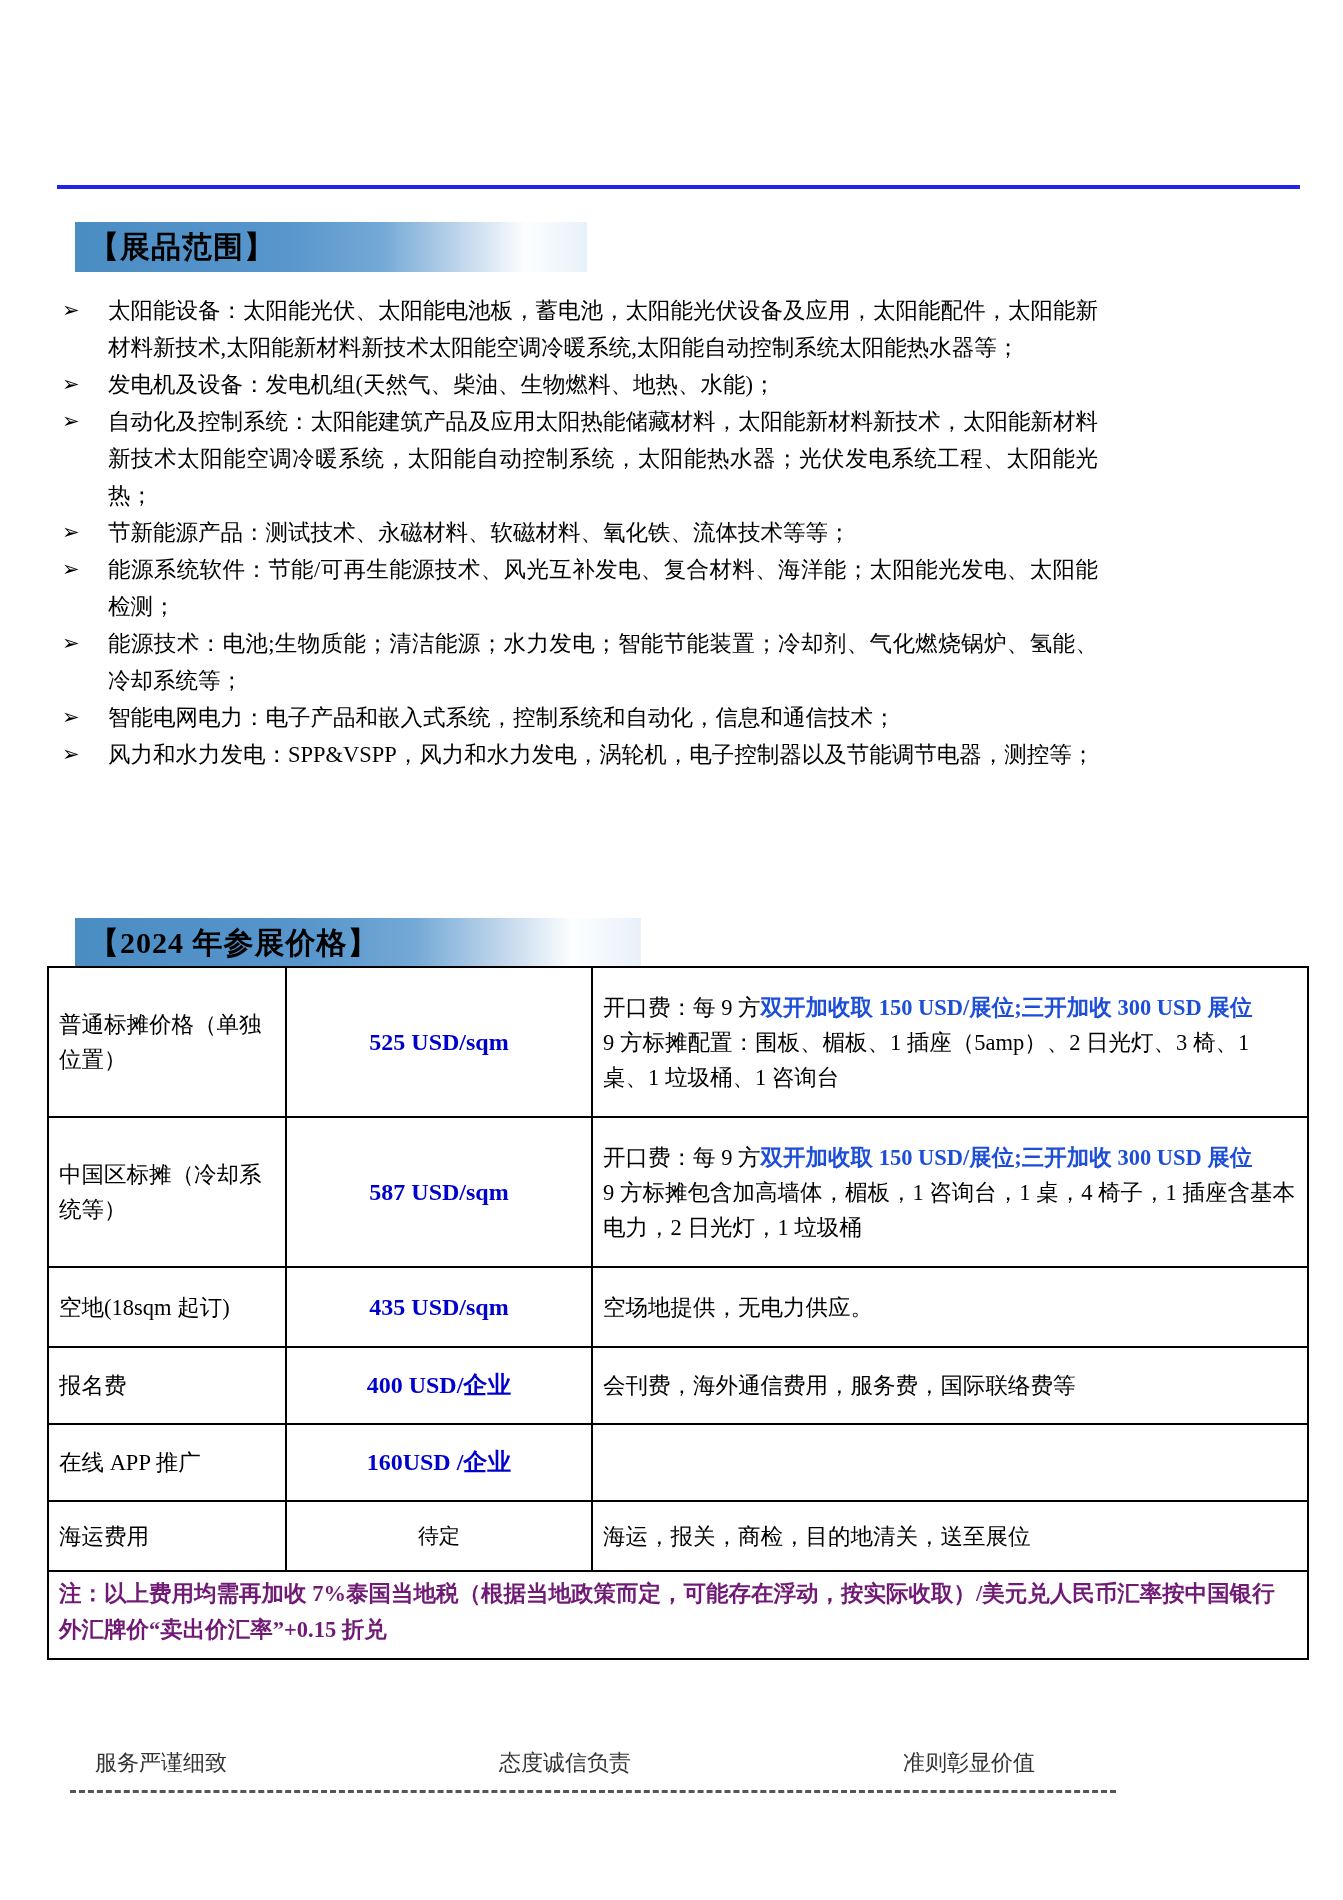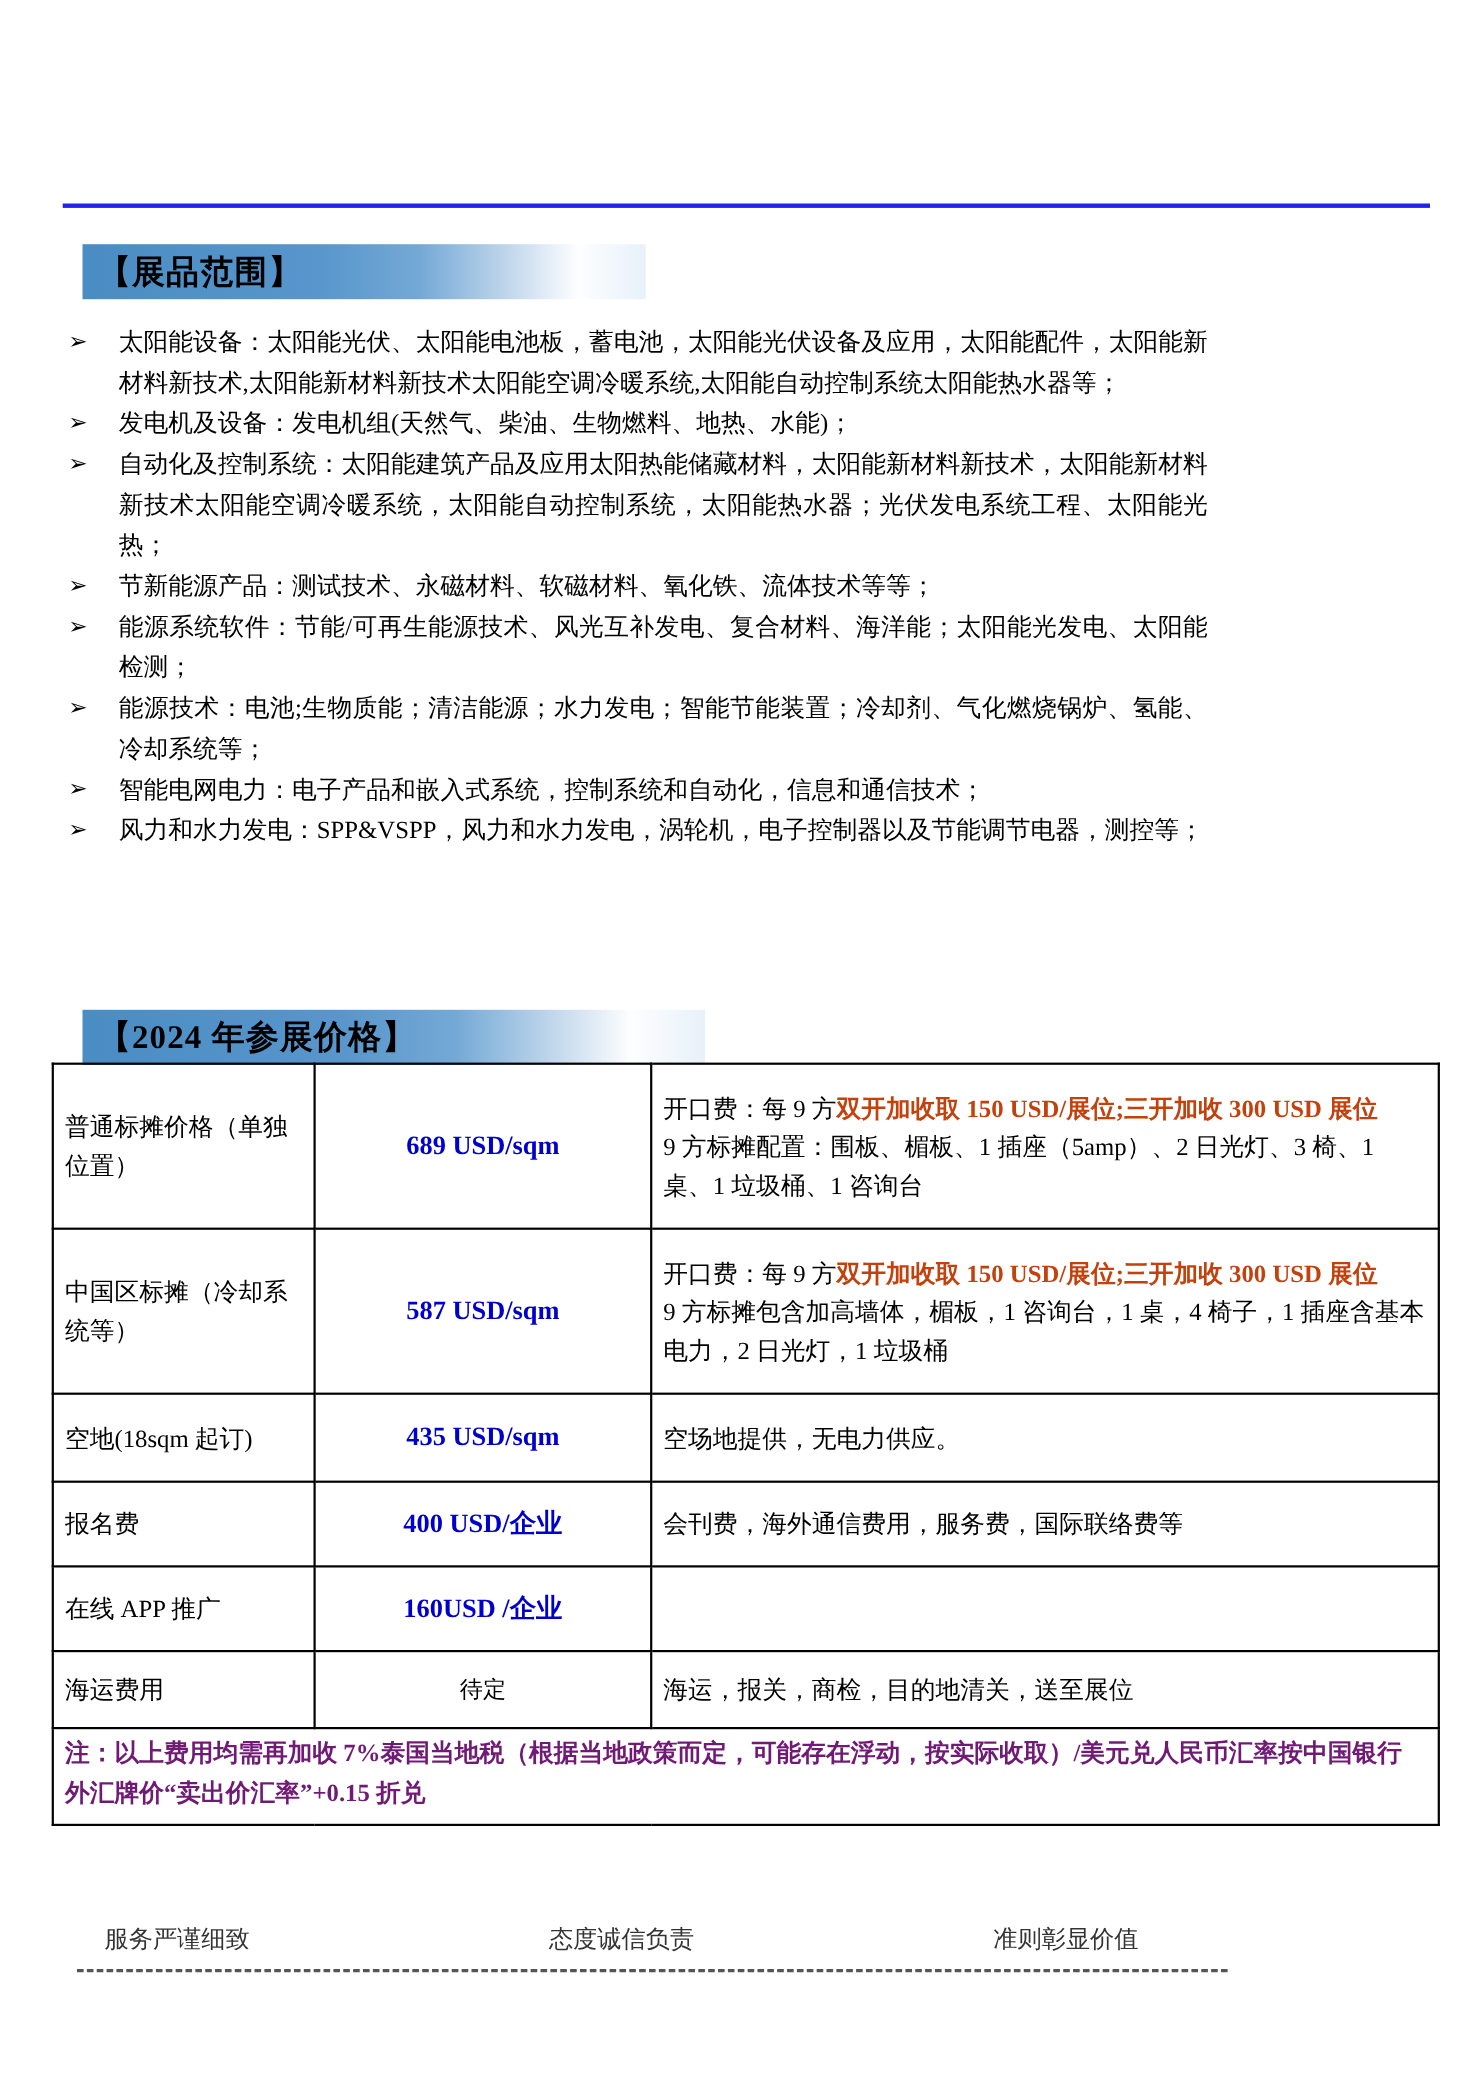--- a/index.html
+++ b/index.html
@@ -31,21 +31,21 @@
   table.price-table td {
     border:2px solid #000; padding:4px 10px; box-sizing:border-box;
     font-size:22.5px; line-height:35px; vertical-align:middle;
   }
   .c1 { width:238px; }
   .c2 { width:306px; text-align:center; }
   .price { color:#0000cc; font-weight:bold; font-size:24px; font-family:"Liberation Serif",serif; }
   .price .u { }
   .price.plain { color:#000; font-weight:normal; font-size:21px; }
   .c3 p { margin:0; }
-  .blu { color:#c2410c; font-weight:bold; }
+  .blu { color:#1d4ed8; font-weight:bold; }
   tr.r-tall td { height:150px; }
   tr.r3 td { height:80px; }
   tr.r4 td, tr.r5 td { height:77px; }
   tr.r6 td { height:70px; }
   tr.note-row td { height:88px; vertical-align:top; color:#701a75; font-weight:bold; line-height:36px; }
 
   .footer {
     position:absolute; left:95px; top:1748px; width:940px;
     display:flex; justify-content:space-between;
     font-size:22px; color:#333;
@@ -99,21 +99,21 @@
   </div>
 
   <div class="sec-bar sec2">
     <span>【2024 年参展价格】</span>
   </div>
 
   <table class="price-table">
     <tbody>
         <tr class="r-tall">
       <td class="c1">普通标摊价格（单独位置）</td>
-      <td class="c2"><span class="price">689 USD/sqm</span></td>
+      <td class="c2"><span class="price">525 USD/sqm</span></td>
       <td class="c3">
         <p><span>开口费：每 9 方</span><span class="blu">双开加收取 150 USD/展位;三开加收 300 USD 展位</span></p>
         <p>9 方标摊配置：围板、楣板、1 插座（5amp）、2 日光灯、3 椅、1 桌、1 垃圾桶、1 咨询台</p>
       </td>
     </tr>
     <tr class="r-tall">
       <td class="c1">中国区标摊（冷却系统等）</td>
       <td class="c2"><span class="price">587 USD/sqm</span></td>
       <td class="c3">
         <p><span>开口费：每 9 方</span><span class="blu">双开加收取 150 USD/展位;三开加收 300 USD 展位</span></p>

